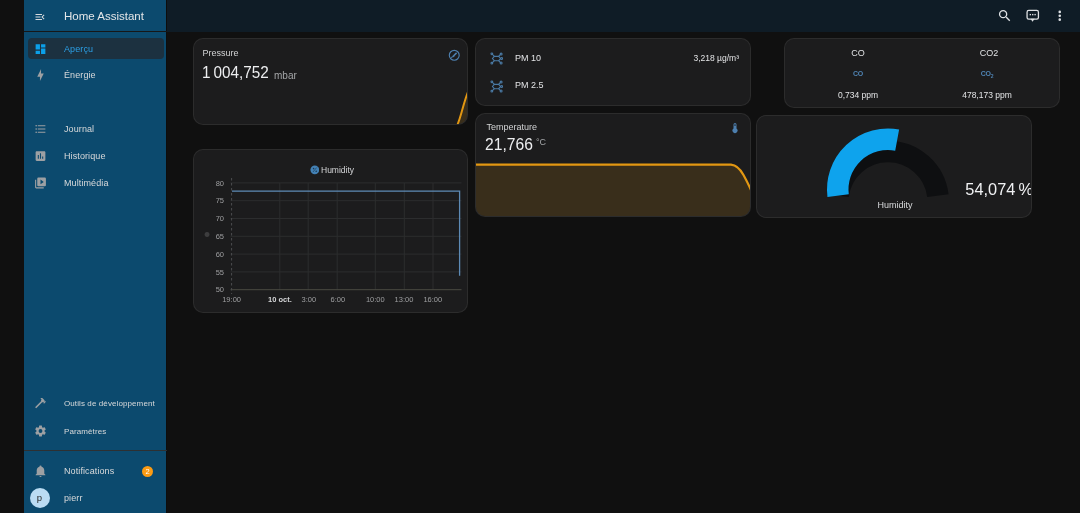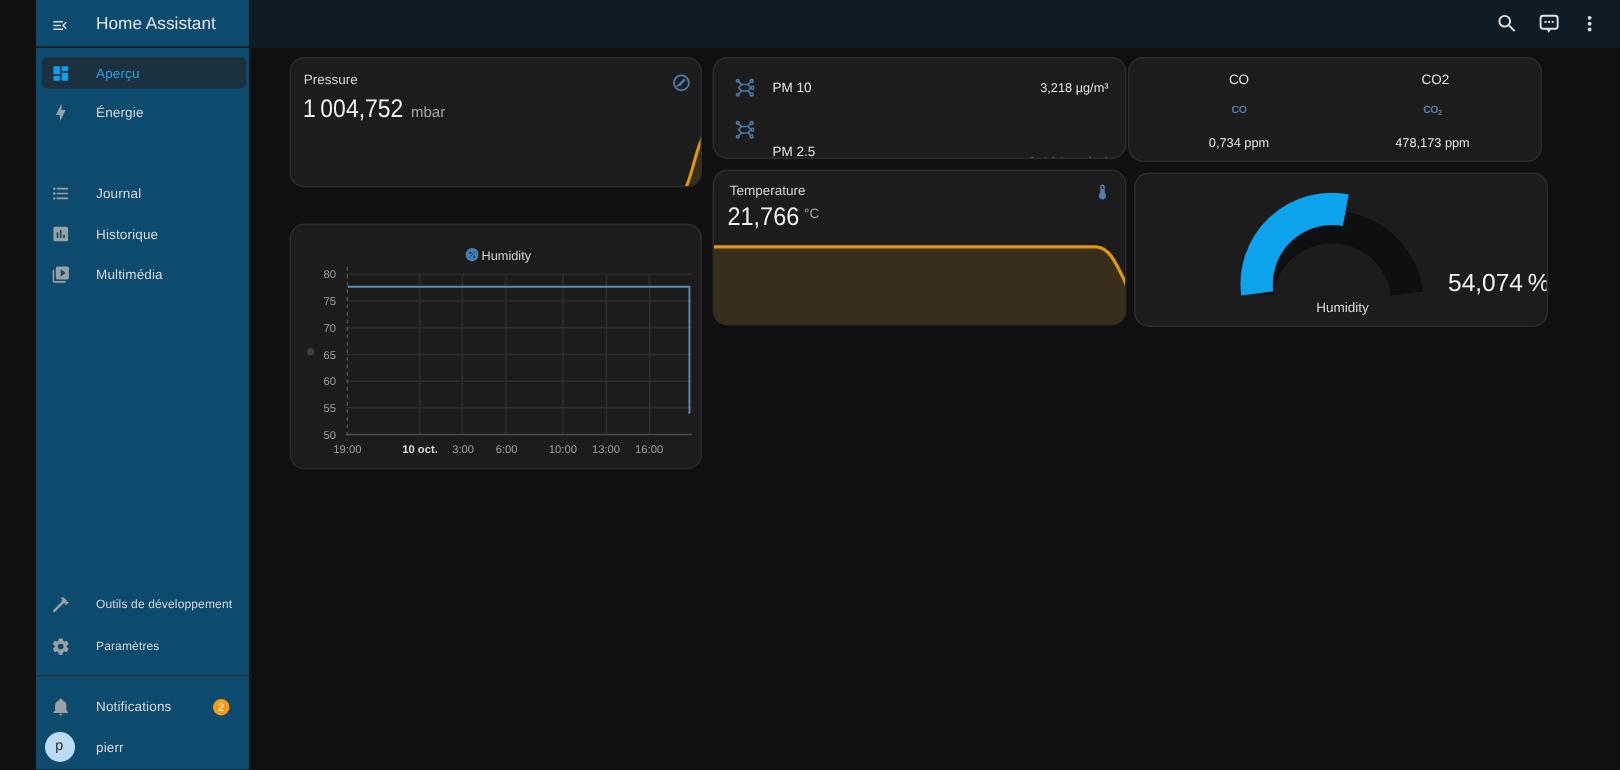--- a/index.html
+++ b/index.html
@@ -180,38 +180,38 @@
   <div class="abs" style="right:11px;top:13.5px;font-size:8.5px;color:#e2e3e5;">3,218 µg/m³</div>
   <svg class="abs" style="left:14px;top:40.5px;" width="13" height="13" viewBox="0 0 24 24" fill="none" stroke="#4a7aa5" stroke-width="2">
     <path d="M8,8 L16,8 L19.5,12 L16,16 L8,16 L4.5,12 Z"></path>
     <path d="M8,8 L4.5,4.5 M16,8 L19,5 M8,16 L4.5,19.5 M16,16 L19,19"></path>
     <circle cx="20.5" cy="3.8" r="1.8"></circle>
       <circle cx="21.5" cy="12" r="1.8"></circle>
       <circle cx="20.5" cy="20.2" r="1.8"></circle>
       <circle cx="3.4" cy="3.4" r="1.6"></circle>
       <circle cx="3.4" cy="20.6" r="1.6"></circle>
   </svg>
-  <div class="abs" style="left:39px;top:57px;font-size:9px;color:#e2e3e5;">PM 2.5</div>
+  <div class="abs" style="left:39px;top:41px;font-size:9px;color:#e2e3e5;">PM 2.5</div>
   <div class="abs" style="right:11px;top:41px;font-size:10px;color:#e2e3e5;margin-top:24px;">2,161 µg/m³</div>
 </div>
 
 <div class="card" id="cardTemp" style="left:475px;top:113px;width:276px;height:104px;">
   <div class="clabel" style="left:10.5px;top:8px;">Temperature</div>
   <div class="bigval" style="left:8.5px;top:21px;font-size:17px;transform:scaleX(0.92);">21,766</div>
   <div class="abs" style="left:60px;top:23px;font-size:9px;color:#a4a6a8;">°C</div>
   <svg class="abs" style="left:252.5px;top:7.5px;" width="12" height="12" viewBox="0 0 24 24" fill="#4d7fae">
     <path d="M15,13V5A3,3 0 0,0 9,5V13A5,5 0 1,0 15,13M12,4A1,1 0 0,1 13,5V8H11V5A1,1 0 0,1 12,4Z"></path>
   </svg>
   <svg class="abs" style="left:0;top:0;" width="276" height="104" viewBox="0 0 276 104">
     <path d="M0,50.6 H255 C261,51 264.5,55.5 267.5,61 C270.5,66.5 273.5,72.5 275,76.2 C275.5,77.4 276,78.6 276.3,79.4 L276,104 L0,104 Z" fill="rgba(226,151,18,0.15)"></path>
     <path d="M0,50.6 H255 C261,51 264.5,55.5 267.5,61 C270.5,66.5 273.5,72.5 275,76.2 C275.5,77.4 276,78.6 276.3,79.4" fill="none" stroke="#e29712" stroke-width="2.2"></path>
   </svg>
 </div>
 
-<div class="card" id="cardCO" style="left:752px;top:38px;width:276px;height:70px;">
+<div class="card" id="cardCO" style="left:784px;top:38px;width:276px;height:70px;">
   <div class="abs" style="left:0;top:9px;width:146px;text-align:center;font-size:9px;color:#dfe1e3;">CO</div>
   <div class="abs" style="left:134px;top:9px;width:140px;text-align:center;font-size:9px;color:#dfe1e3;">CO2</div>
   <div class="abs" style="left:0;top:31px;width:146px;text-align:center;font-size:7px;font-weight:bold;color:#4f83b3;letter-spacing:-0.3px;">CO</div>
   <div class="abs" style="left:132px;top:31px;width:140px;text-align:center;font-size:7px;font-weight:bold;color:#4f83b3;letter-spacing:-0.3px;">CO<span style="font-size:5px;vertical-align:-1.5px;">2</span></div>
   <div class="abs" style="left:0;top:51px;width:146px;text-align:center;font-size:8.5px;color:#e3e4e6;">0,734 ppm</div>
   <div class="abs" style="left:132px;top:51px;width:140px;text-align:center;font-size:8.5px;color:#e3e4e6;">478,173 ppm</div>
 </div>
 
 <div class="card" id="cardGauge" style="left:756px;top:115px;width:276px;height:103px;">
   <svg class="abs" style="left:0;top:0;" width="276" height="103" viewBox="0 0 276 103">

